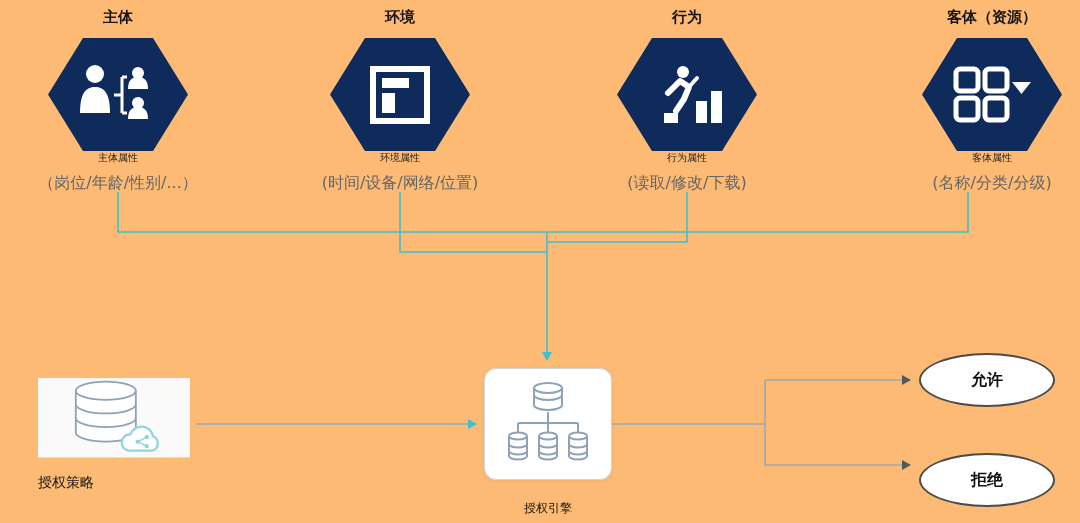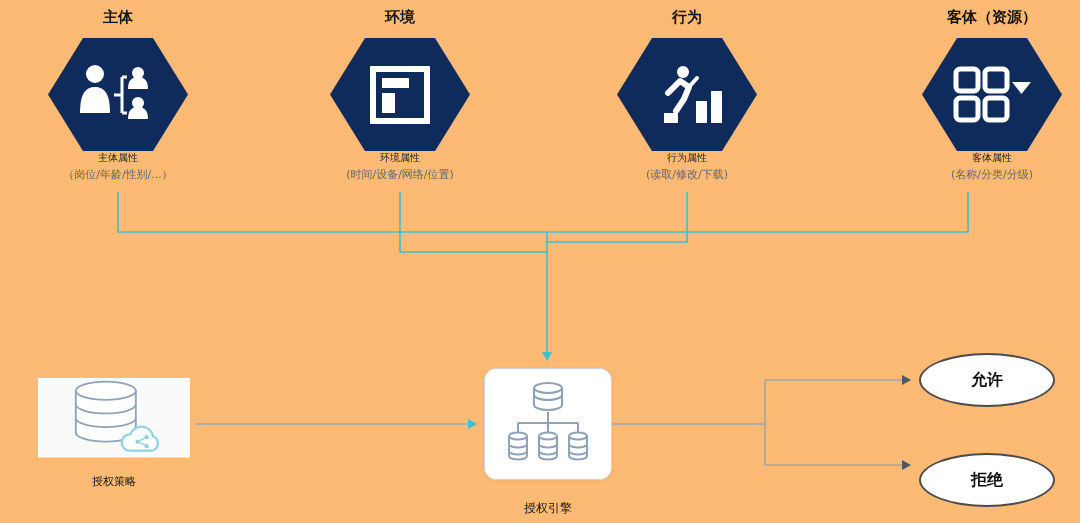--- a/index.html
+++ b/index.html
@@ -13,34 +13,34 @@
   #arrow-teal path { fill:var(--bus,#3fc0cd); }
   #arrow-dark path { fill:var(--arrow-dark,#4d5a60); }
 
   .hex-group { position:absolute; top:6px; width:160px; text-align:center; }
   .hex-title { font-size:15px; font-weight:700; color:#141414; height:22px; line-height:22px; margin-bottom:10px; }
   .hex { width:140px; height:113px; margin:0 auto;
          background:var(--hexagon,#0e2b5c);
          clip-path:polygon(25% 0,75% 0,100% 50%,75% 100%,25% 100%,0 50%);
          display:flex; align-items:center; justify-content:center; }
   .attr-title  { font-size:10px; color:#222; }
-  .attr-detail { font-size:11px; color:#666; margin-top:2px; }
+  .attr-detail { font-size:16px; color:#666; margin-top:8px; }
 
   .engine-box { position:absolute; left:484px; top:368px; width:128px; height:112px;
                 background:#fff; border:1px solid #ccd5dd; border-radius:12px;
                 box-shadow:0 1px 4px rgba(0,0,0,0.06);
                 display:flex; align-items:center; justify-content:center; }
   .engine-label { position:absolute; left:484px; top:500px; width:128px; text-align:center;
                   font-size:12px; color:#141414; }
 
   .policy-panel { position:absolute; left:38px; top:378px; width:152px; height:80px;
                   background:#fafafa; border-bottom:1px solid #ddd;
                   display:flex; align-items:center; justify-content:center; }
-  .policy-label { position:absolute; left:38px; top:474px; width:152px; text-align:center;
-                  font-size:11px; color:#141414; }
+  .policy-label { position:absolute; left:38px; top:474px; width:152px; 
+                  font-size:14px; color:#141414; }
 
   .decision { position:absolute; left:919px; width:136px; height:54px; background:#fff;
               border:2px solid #4c4c4c; border-radius:50%;
               display:flex; align-items:center; justify-content:center;
               font-size:16px; font-weight:700; color:#111; }
   .decision-allow { top:353px;justify-content:center; }
   .decision-deny  { top:453px; }
 
   .ic      { fill:#fff; stroke:var(--icon-stroke,#8fa3b8); stroke-width:2; }
   .ln      { fill:none; stroke:var(--icon-stroke,#8fa3b8); stroke-width:2; }

